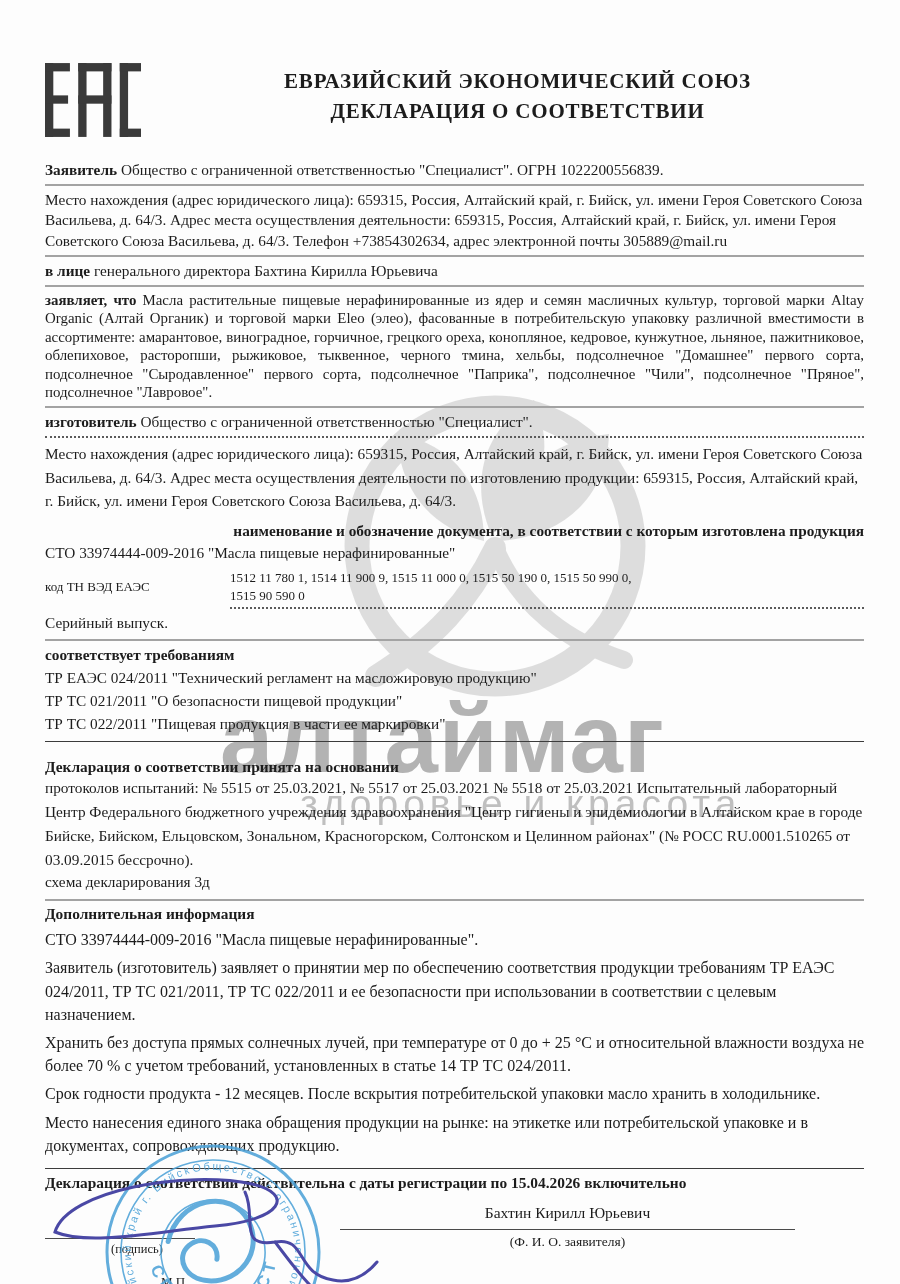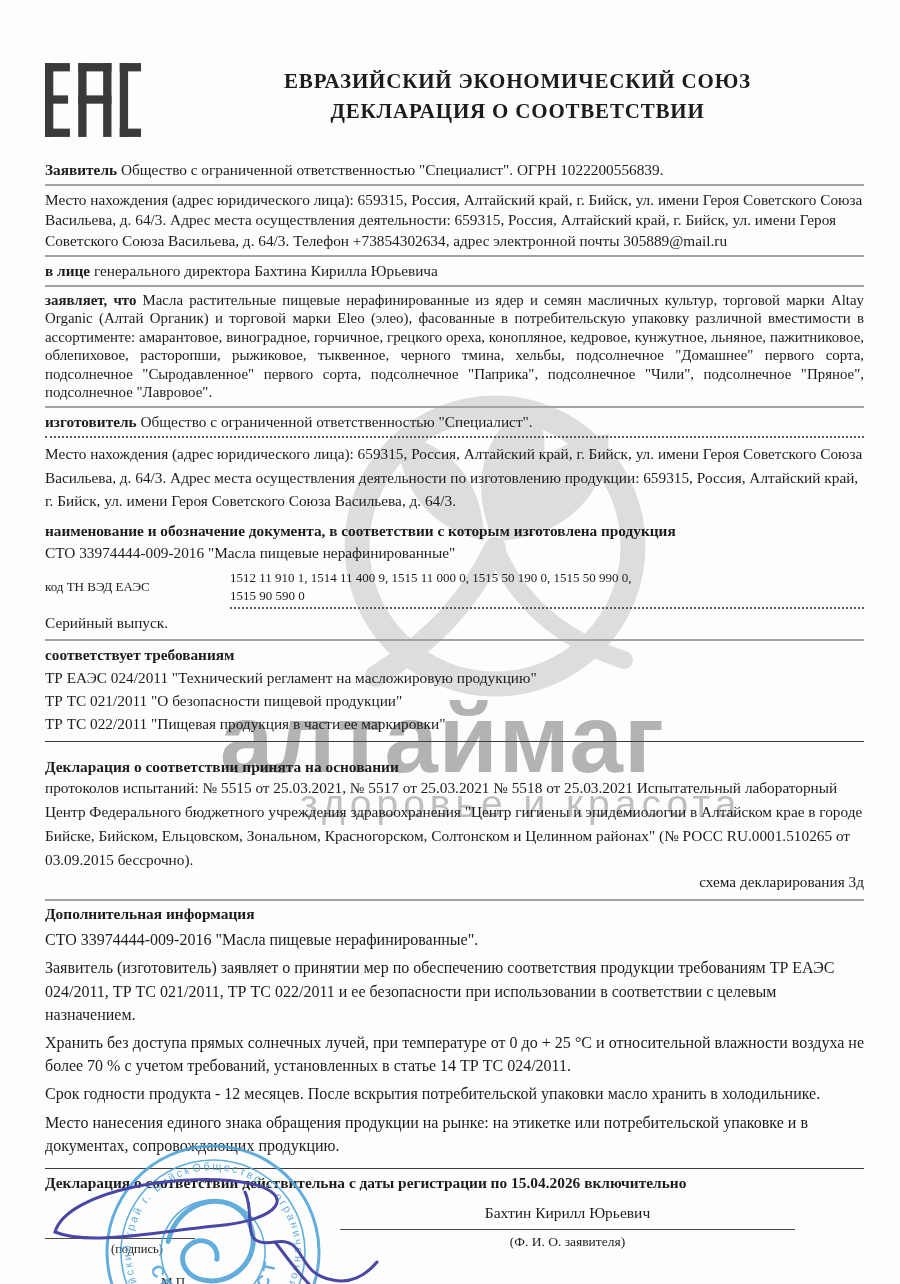--- a/index.html
+++ b/index.html
@@ -42,21 +42,21 @@
   .mfg-address { line-height:1.55; }
 
   .tnved { display:flex; padding:2px 0 0 0; font-size:13px; }
   .tnved-label { flex:0 0 185px; padding-top:10px; }
   .tnved-codes { flex:1; line-height:1.35; padding-bottom:2px; }
 
   .serial-row { padding:4px 0 6px 0; }
 
   .list-line { font-size:15.3px; line-height:1.5; }
   .basis-text { line-height:1.55; }
-  .scheme-line { padding:2px 0 4px 0;text-align:right; }
+  .scheme-line { padding:2px 0 4px 0; }
 
   .addl-par { margin:5px 0; }
   .addl-tight { line-height:1.45; }
 
   .validity-row { padding:5px 0 2px 0; font-weight:bold; font-size:15.4px; }
 
   
   .sig-area { position:relative; height:128px; }
   .sig-line-left { position:absolute; left:0; top:44px; width:150px; border-top:1.5px solid #4a4a4a; }
   .podpis-label { position:absolute; left:66px; top:48px; font-size:12.5px; color:#222; }
@@ -140,27 +140,27 @@
 
     <div class="row div-dotted">
       <span class="b">изготовитель</span>
       <span>Общество с ограниченной ответственностью "Специалист".</span>
     </div>
 
     <div class="row mfg-address">
       <span>Место нахождения (адрес юридического лица): 659315, Россия, Алтайский край, г. Бийск, ул. имени Героя Советского Союза Васильева, д. 64/3. Адрес места осуществления деятельности по изготовлению продукции: 659315, Россия, Алтайский край, г. Бийск, ул. имени Героя Советского Союза Васильева, д. 64/3.</span>
     </div>
 
-    <div class="row b" style="padding-bottom:0;">наименование и обозначение документа, в соответствии с которым изготовлена продукция</div>
+    <div class="row b" style="padding-bottom:0;text-align:right;">наименование и обозначение документа, в соответствии с которым изготовлена продукция</div>
     <div class="row" style="padding-top:2px;">СТО 33974444-009-2016 "Масла пищевые нерафинированные"</div>
 
     <div class="tnved">
       <div class="tnved-label">код ТН ВЭД ЕАЭС</div>
       <div class="tnved-codes div-dotted">
-        <div>1512 11 910 1, 1514 11 400 9, 1515 11 000 0, 1515 50 190 0, 1515  50 990 0,</div>
+        <div>1512 11 780 1, 1514 11 900 9, 1515 11 000 0, 1515 50 190 0, 1515  50 990 0,</div>
         <div>1515 90 590 0</div>
       </div>
     </div>
 
     <div class="row serial-row div-strong">Серийный выпуск.</div>
 
     <div class="div-thin" style="padding:3px 0 6px 0;">
       <div class="b list-line">соответствует требованиям</div>
       <div class="list-line">ТР ЕАЭС 024/2011 "Технический регламент на масложировую продукцию"</div>
       <div class="list-line">ТР ТС 021/2011 "О безопасности пищевой продукции"</div>

